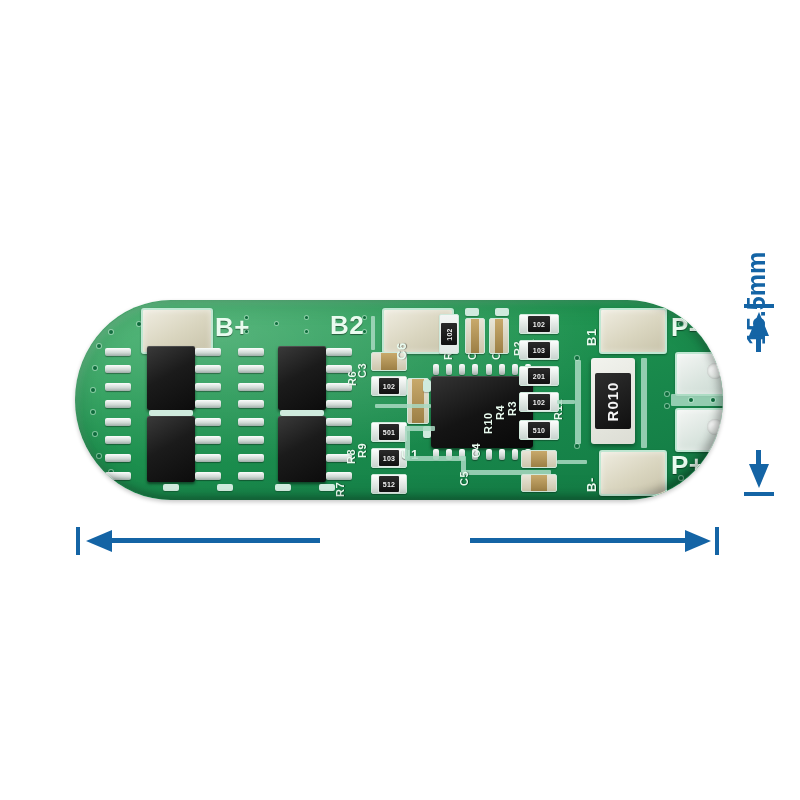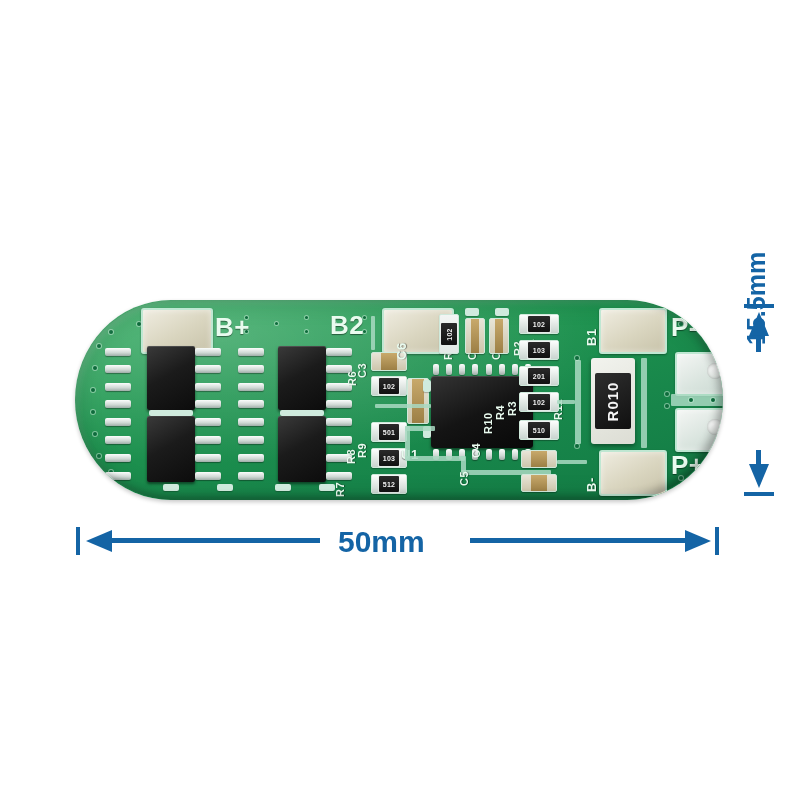--- a/index.html
+++ b/index.html
@@ -434,21 +434,20 @@
     <div class="trace" style="left:482px;top:100px;width:18px;height:4px"></div>
     <div class="trace" style="left:482px;top:160px;width:30px;height:4px"></div>
   </div>
 
   <div class="cap-end" style="left:76px;top:527px;width:4px;height:28px"></div>
   <div class="cap-end" style="left:715px;top:527px;width:4px;height:28px"></div>
   <div class="arrow left" style="left:86px;top:530px"></div>
   <div class="dimline" style="left:110px;top:538px;width:210px;height:5px"></div>
   <div class="dimline" style="left:470px;top:538px;width:215px;height:5px"></div>
   <div class="arrow right" style="left:685px;top:530px"></div>
-  <div class="dimtext" id="w-label">50mm</div>
 
   <div class="cap-end" style="left:744px;top:304px;width:30px;height:4px"></div>
   <div class="cap-end" style="left:744px;top:492px;width:30px;height:4px"></div>
   <div class="arrow up" style="left:749px;top:312px"></div>
   <div class="dimline" style="left:756px;top:334px;width:5px;height:18px"></div>
   <div class="dimline" style="left:756px;top:450px;width:5px;height:22px"></div>
   <div class="arrow down" style="left:749px;top:464px"></div>
   <div class="dimtext" id="h-label">15.5mm</div>
 
 </div>

